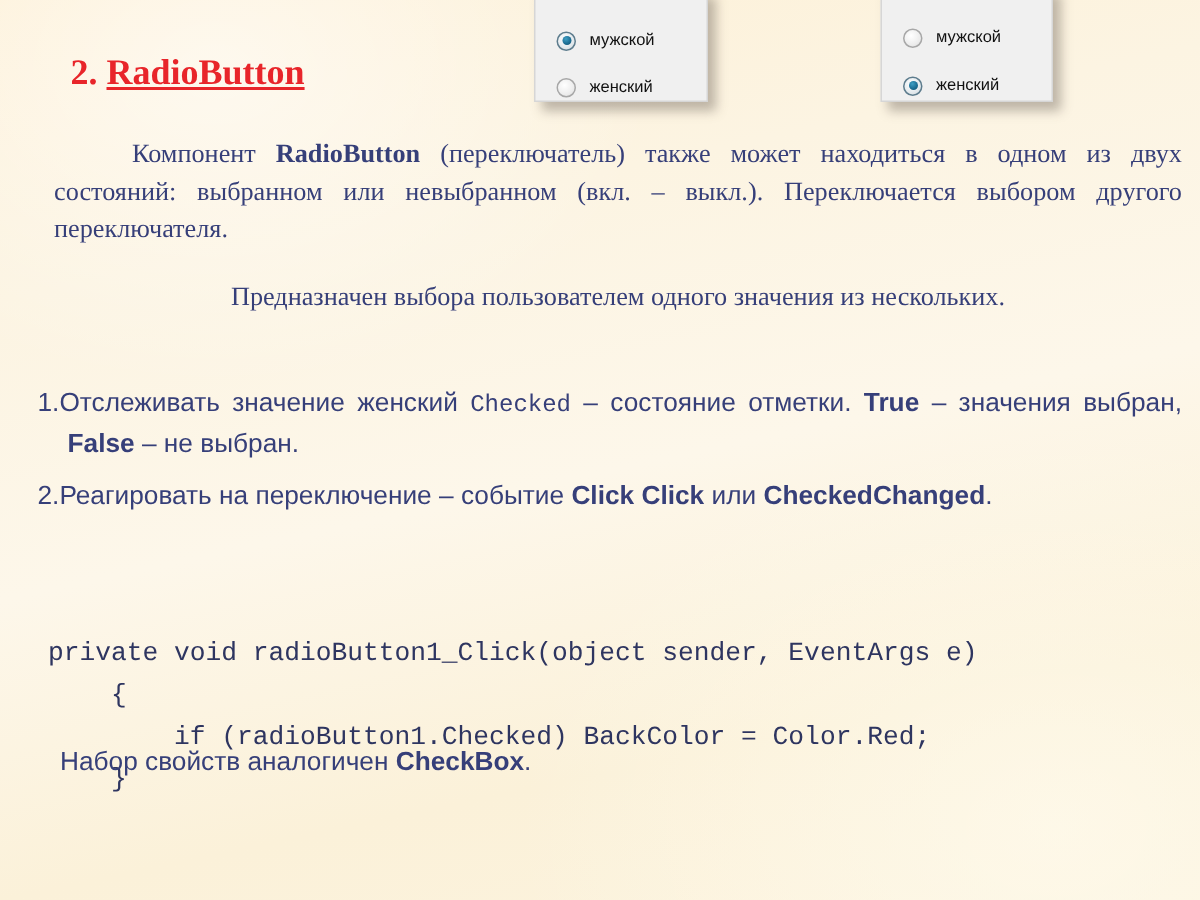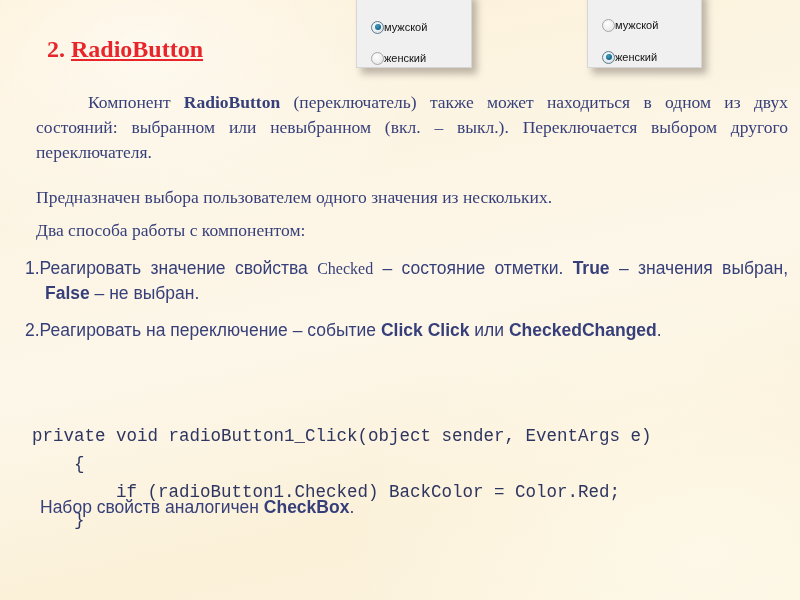--- a/index.html
+++ b/index.html
@@ -48,21 +48,21 @@
     box-shadow: 5px 6px 7px rgba(90,80,70,0.38);
     box-sizing: border-box;
     padding: 0;
   }
   #panel-a { left: 356px; top: -8px; width: 116px; height: 76px; }
   #panel-b { left: 587px; top: -10px; width: 115px; height: 78px; }
 
   .radio-row {
     display: flex;
     align-items: center;
-    gap: 0;
+    gap: 9px;
     padding-left: 14px;
     height: 26px;
   }
   #panel-a .radio-row:nth-child(1) { margin-top: 21px; }
   #panel-a .radio-row:nth-child(2) { margin-top: 5px; }
   #panel-b .radio-row:nth-child(1) { margin-top: 21px; }
   #panel-b .radio-row:nth-child(2) { margin-top: 6px; }
 
   .radio-glyph {
     width: 13px;
@@ -112,20 +112,21 @@
     text-indent: 52px;
     -webkit-hyphens: none;
     hyphens: none;
   }
   .para-main b { font-weight: bold; }
 
   .para-2 {
     left: 36px;
     top: 185px;
     width: 752px;
+    text-align: center;
   }
   .para-3 {
     left: 36px;
     top: 218px;
     width: 752px;
   }
 
   
   .list-item {
     position: absolute;
@@ -138,21 +139,21 @@
     text-align: justify;
     padding-left: 20px;
     box-sizing: border-box;
     text-indent: -20px;
   }
   #li-1 { top: 256px; }
   #li-2 { top: 318px; }
   .list-item .num { }
   .list-item b { font-weight: bold; }
   .mono-inline {
-    font-family: Liberation Serif, serif;
+    font-family: Liberation Mono, monospace;
     font-size: 16px;
     letter-spacing: 0px;
   }
 
   
   .code-block {
     position: absolute;
     left: 32px;
     top: 404px;
     font-family: Liberation Mono, monospace;
@@ -201,23 +202,22 @@
     <div class="radio-row">
       <span class="radio-glyph on"></span>
       <span class="radio-label">женский</span>
     </div>
   </div>
 
   <div class="body-text para-main"><span>Компонент </span><b>RadioButton</b><span> (переключатель) также может находиться в одном из двух состояний: выбранном или невыбранном (вкл. – выкл.). Переключается выбором другого переключателя.</span></div>
 
   <div class="body-text para-2">Предназначен выбора пользователем одного значения из нескольких.</div>
 
-  <div class="body-text para-3">Два способа работы с компонентом:</div>
-
-  <div class="list-item" id="li-1"><span class="num">1.</span><span>Реагировать значение свойства </span><span class="mono-inline">Checked</span><span> – состояние отметки. </span><b>True</b><span> – значения выбран, </span><b>False</b><span> – не выбран.</span></div>
+
+  <div class="list-item" id="li-1"><span class="num">1.</span><span>Отслеживать значение женский </span><span class="mono-inline">Checked</span><span> – состояние отметки. </span><b>True</b><span> – значения выбран, </span><b>False</b><span> – не выбран.</span></div>
 
   <div class="list-item" id="li-2"><span class="num">2.</span><span>Реагировать на переключение – событие </span><b>Click Click</b><span> или </span><b>CheckedChanged</b><span>.</span></div>
 
   <pre class="code-block">private void radioButton1_Click(object sender, EventArgs e)
     {
         if (radioButton1.Checked) BackColor = Color.Red;
     }</pre>
 
   <div class="final-line"><span>Набор свойств аналогичен </span><b>CheckBox</b><span>.</span></div>
 

